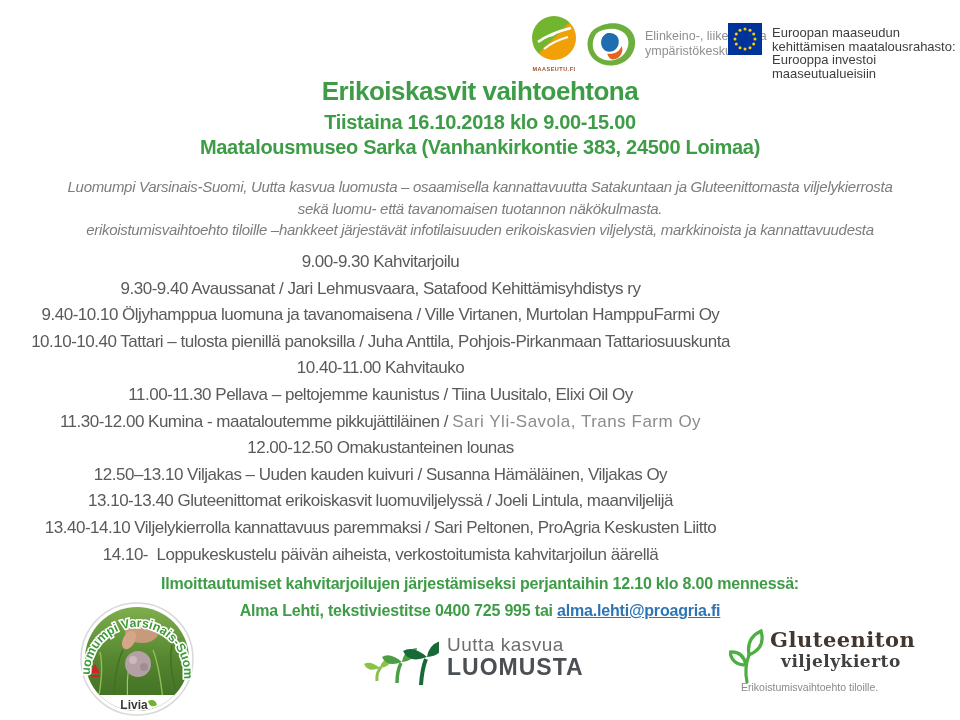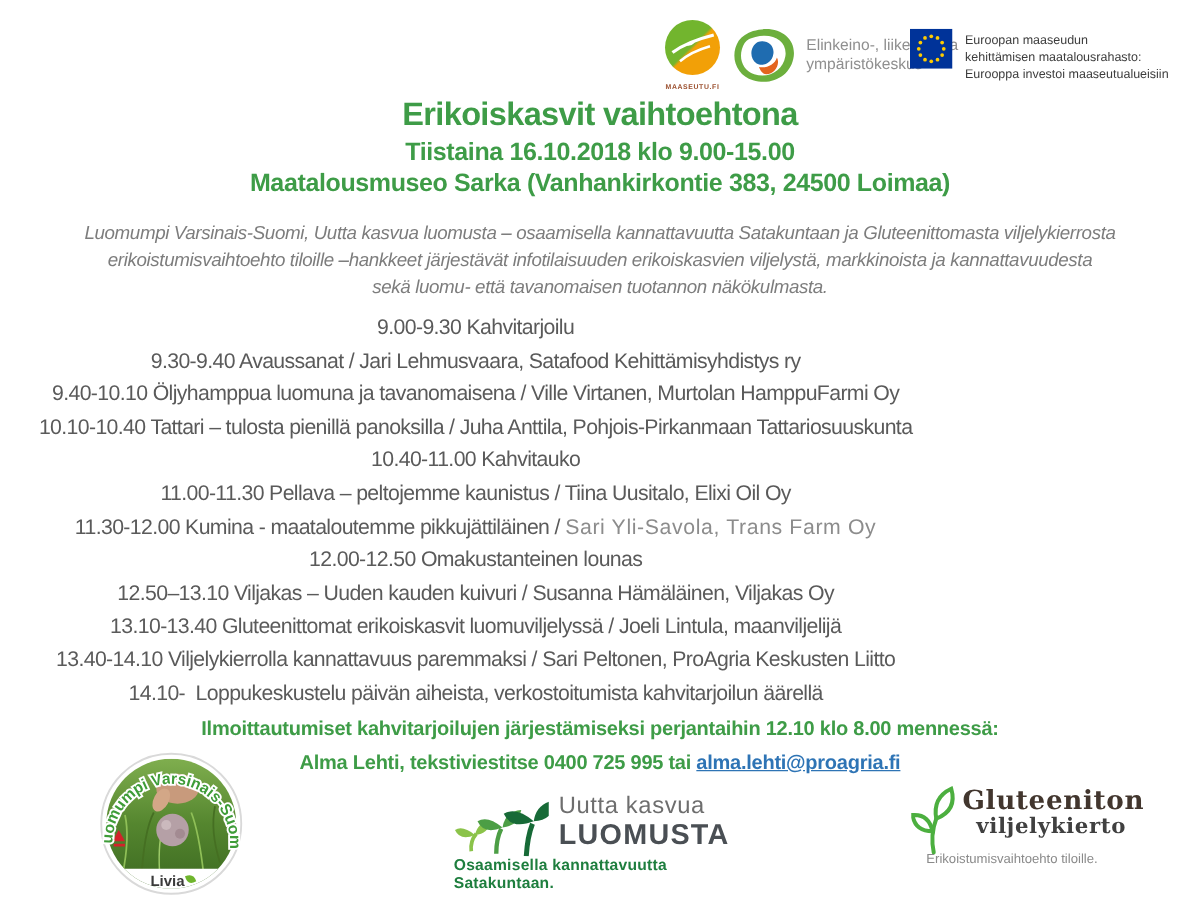--- a/index.html
+++ b/index.html
@@ -8,21 +8,21 @@
     position:relative; width:960px; height:720px; background:#ffffff;
     font-family:"Liberation Sans", sans-serif; overflow:hidden; margin:0 auto;
   }
   
   .hdr-logo { position:absolute; }
   .maaseutu-wrap { left:528px; top:15px; width:52px; text-align:center; }
   .maaseutu-caption { font-size:5.5px; color:#9b4f2e; letter-spacing:.5px; font-weight:bold; margin-top:1px; }
   .ely-wrap { left:584px; top:22px; }
   .ely-text { position:absolute; left:645px; top:29px; font-size:12.5px; line-height:15px; color:#8f8f8f; }
   .eu-flag { position:absolute; left:728px; top:23px; }
-  .eu-text { position:absolute; left:772px; top:26px; font-size:10px; line-height:13.5px; color:#3d3d3d; }
+  .eu-text { position:absolute; left:772px; top:26px; font-size:13px; line-height:13.5px; color:#3d3d3d; }
   
   .title-block { position:absolute; left:0; top:76px; width:960px; text-align:center; color:#3e9c47; }
   .title-main  { font-size:26px; font-weight:bold; letter-spacing:-.5px; }
   .title-date  { font-size:20px; font-weight:bold; margin-top:4px; letter-spacing:-.3px; }
   .title-venue { font-size:20px; font-weight:bold; margin-top:2px; letter-spacing:-.3px; }
   
   .intro { position:absolute; left:0; top:176px; width:960px; text-align:center;
            font-style:italic; color:#7d7d7d; font-size:15px; line-height:21.5px; letter-spacing:-.3px; }
   
   .program { position:absolute; left:0; top:249px; width:761px; text-align:center;
@@ -108,22 +108,22 @@
   </div>
 
   <div class="title-block">
     <div class="title-main">Erikoiskasvit vaihtoehtona</div>
     <div class="title-date">Tiistaina 16.10.2018 klo 9.00-15.00</div>
     <div class="title-venue">Maatalousmuseo Sarka (Vanhankirkontie 383, 24500 Loimaa)</div>
   </div>
 
   <div class="intro">
     <div>Luomumpi Varsinais-Suomi, Uutta kasvua luomusta – osaamisella kannattavuutta Satakuntaan ja Gluteenittomasta viljelykierrosta</div>
+    <div>sekä luomu- että tavanomaisen tuotannon näkökulmasta.</div>
     <div>erikoistumisvaihtoehto tiloille –hankkeet järjestävät infotilaisuuden erikoiskasvien viljelystä, markkinoista ja kannattavuudesta</div>
-    <div>sekä luomu- että tavanomaisen tuotannon näkökulmasta.</div>
   </div>
 
   <div class="program">
     <div class="program-line"><span>9.00-9.30 Kahvitarjoilu</span><span class="alt-font"></span></div>
     <div class="program-line"><span>9.30-9.40 Avaussanat / Jari Lehmusvaara, Satafood Kehittämisyhdistys ry</span><span class="alt-font"></span></div>
     <div class="program-line"><span>9.40-10.10 Öljyhamppua luomuna ja tavanomaisena / Ville Virtanen, Murtolan HamppuFarmi Oy</span><span class="alt-font"></span></div>
     <div class="program-line"><span>10.10-10.40 Tattari – tulosta pienillä panoksilla / Juha Anttila, Pohjois-Pirkanmaan Tattariosuuskunta</span><span class="alt-font"></span></div>
     <div class="program-line"><span>10.40-11.00 Kahvitauko</span><span class="alt-font"></span></div>
     <div class="program-line"><span>11.00-11.30 Pellava – peltojemme kaunistus / Tiina Uusitalo, Elixi Oil Oy</span><span class="alt-font"></span></div>
     <div class="program-line"><span>11.30-12.00 Kumina - maataloutemme pikkujättiläinen / </span><span class="alt-font">Sari Yli-Savola, Trans Farm Oy</span></div>
@@ -190,21 +190,20 @@
         <path d="M39 29 q 2 -13 15 -14 q -2 13 -15 14 z" fill="#4c9e45"></path>
       </g>
       <g>
         <path d="M58 52 q 1 -16 5 -26" stroke="#176a37" stroke-width="4" fill="none"></path>
         <path d="M64 24 q -14 -12 -24 -6 q 6 13 24 6 z" fill="#176a37"></path>
         <path d="M64 24 q 2 -15 18 -17 q -2 16 -18 17 z" fill="#176a37"></path>
       </g>
     </svg>
     <div class="luomusta-line1">Uutta kasvua</div>
     <div class="luomusta-line2">LUOMUSTA</div>
-    <div class="luomusta-tag">Osaamisella kannattavuutta Satakuntaan.</div>
   </div>
 
   <div class="glu-wrap">
     <svg class="glu-icon" width="42" height="56" viewBox="0 0 42 56">
       <g stroke="#4caf3f" stroke-width="3.2" fill="none" stroke-linecap="round">
         <path d="M18 54 q -3 -14 2 -27"></path>
         <path d="M20 27 q -3 -17 12 -24 q 5 17 -12 24 z"></path>
         <path d="M17 37 q -14 0 -16 -13 q 13 -1 16 13 z"></path>
       </g>
     </svg>

